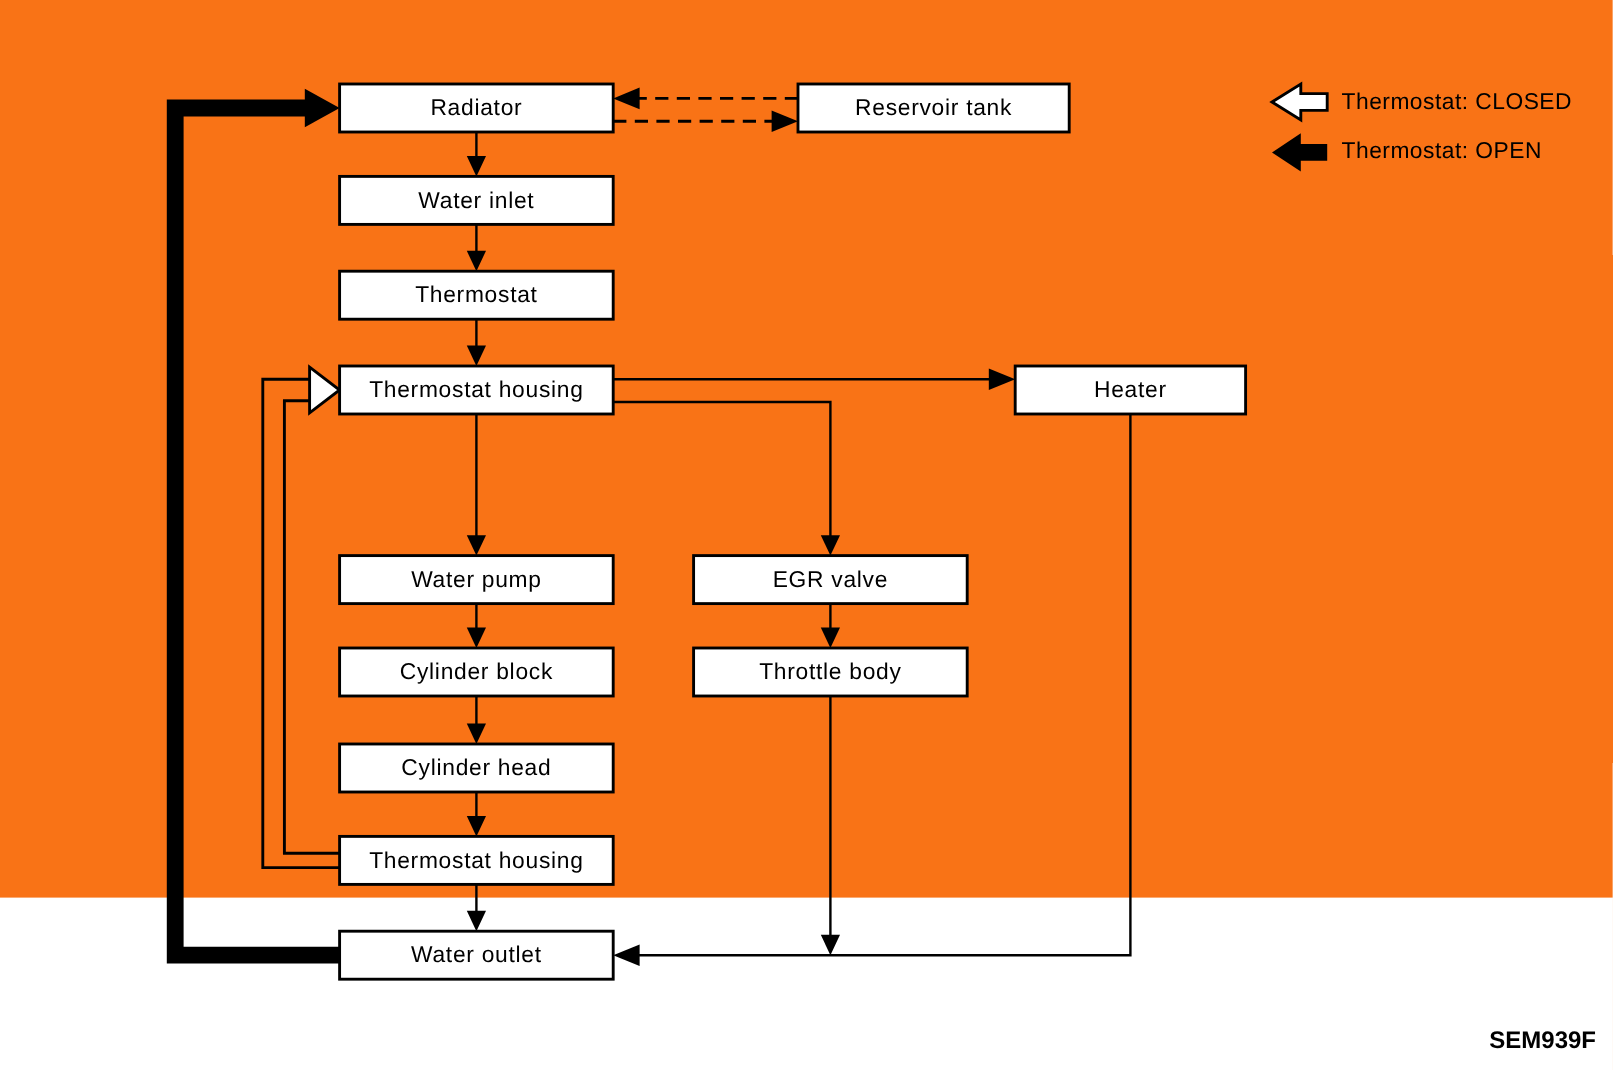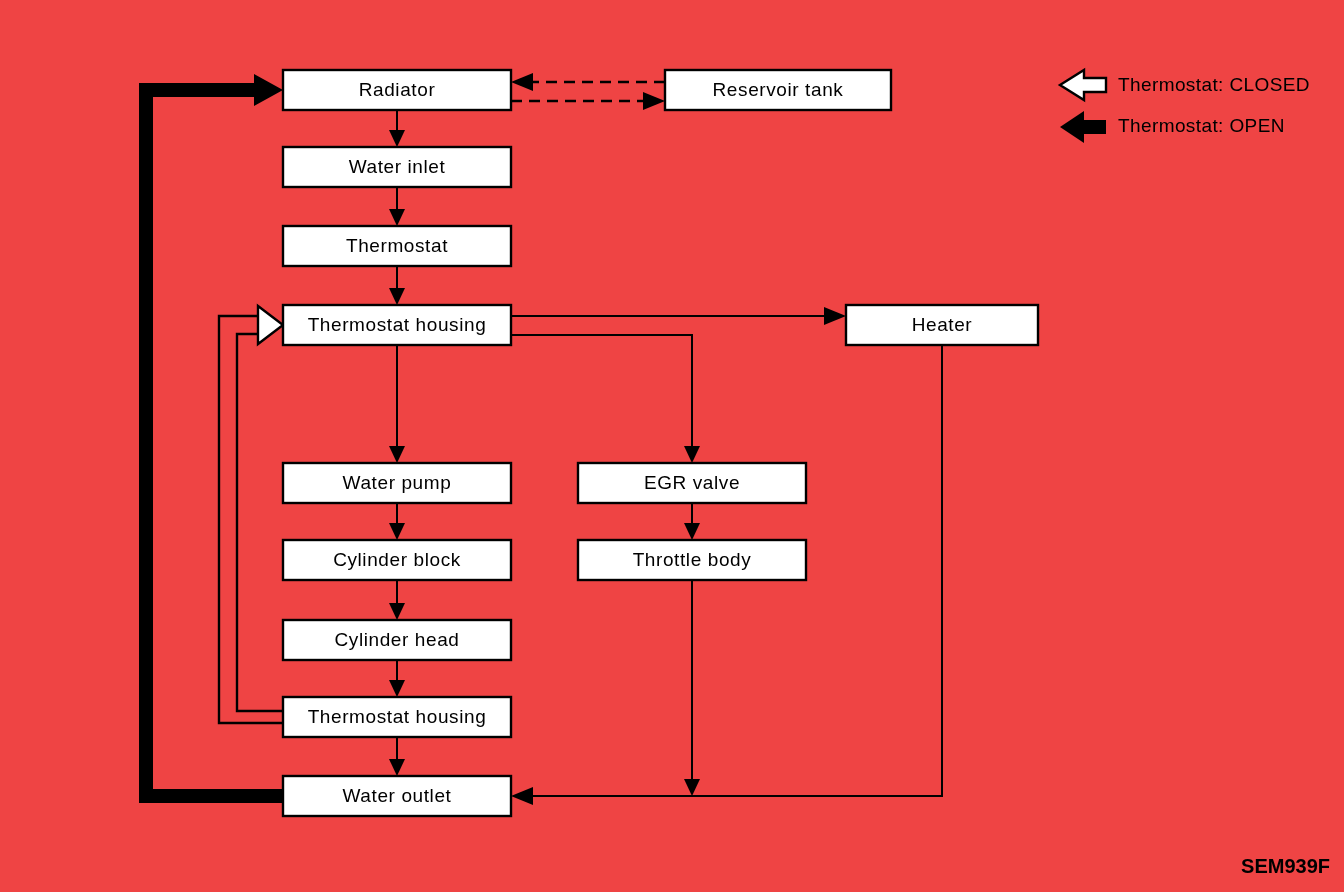--- a/index.html
+++ b/index.html
@@ -10,22 +10,22 @@
   }
   body {
     width: 1344px;
     height: 892px;
     font-family: "Liberation Sans", sans-serif;
     overflow: hidden;
   }
   #diagram-root {
     position: relative;
     width: 1344px;
-    height: 892px;
-    background: #ef4444;
+    height: 748px;
+    background: #f97316;
   }
   svg#flow-svg {
     position: absolute;
     top: 0;
     left: 0;
     width: 1344px;
     height: 892px;
   }
   .box-rect {
     fill: #ffffff;

